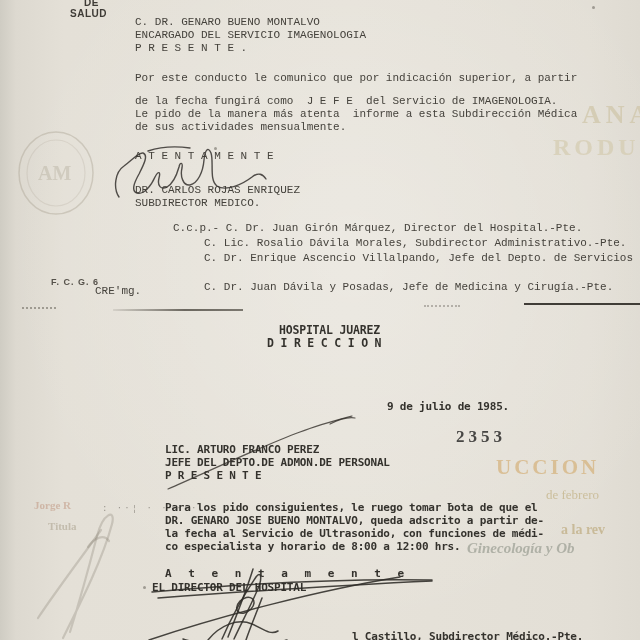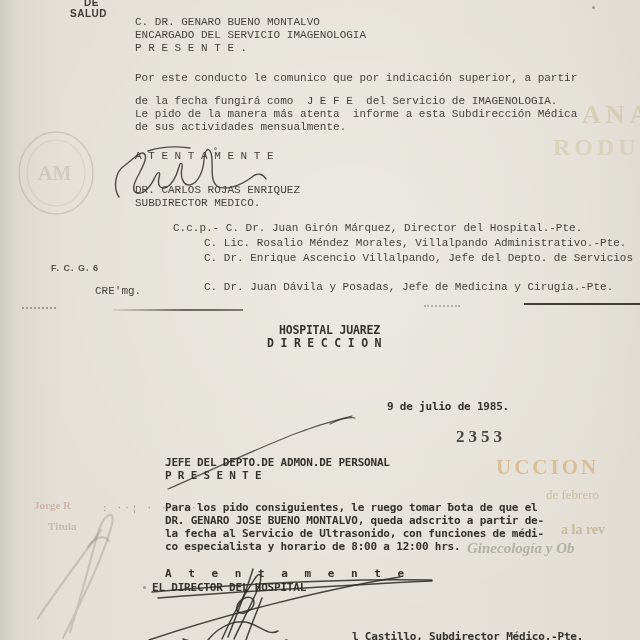--- a/index.html
+++ b/index.html
@@ -63,38 +63,39 @@
   <div class="abs t1" style="left:135px; top:72px;">Por este conducto le comunico que por indicación superior, a partir</div>
   <div class="abs t1" style="left:135px; top:95px;">de la fecha fungirá como  J E F E  del Servicio de IMAGENOLOGIA.</div>
   <div class="abs t1" style="left:135px; top:108px;">Le pido de la manera más atenta  informe a esta Subdirección Médica</div>
   <div class="abs t1" style="left:135px; top:121px;text-align:right;">de sus actividades mensualmente.</div>
 
   <div class="abs t1" style="left:135px; top:150px;">A T E N T A M E N T E</div>
   <div class="abs t1" style="left:135px; top:184px;">DR. CARLOS ROJAS ENRIQUEZ</div>
   <div class="abs t1" style="left:135px; top:197px;">SUBDIRECTOR MEDICO.</div>
 
   <div class="abs t1" style="left:173px; top:222px;">C.c.p.- C. Dr. Juan Girón Márquez, Director del Hospital.-Pte.</div>
-  <div class="abs t1" style="left:204px; top:237px;">C. Lic. Rosalio Méndez Morales, Villalpando Administrativo.-Pte.</div>
+  <div class="abs t1" style="left:204px; top:237px;">C. Lic. Rosalio Dávila Morales, Subdirector Administrativo.-Pte.</div>
   <div class="abs t1" style="left:204px; top:252px;">C. Dr. Enrique Ascencio Villalpando, Jefe del Depto. de Servicios</div>
   <div class="abs t1" style="left:204px; top:281px;">C. Dr. Juan Dávila y Posadas, Jefe de Medicina y Cirugía.-Pte.</div>
 
-  <div class="abs filecode" style="left:44px; top:263px;padding-left:7px;">F. C. G. 6</div>
+  <div class="abs filecode" style="left:44px; top:277px;padding-left:7px;">F. C. G. 6</div>
   <div class="abs t1" style="left:95px; top:285px;">CRE'mg.</div>
 
   <div class="sep" id="sep-dash-left"></div>
   <div class="sep" id="sep-line-mid"></div>
   <div class="sep" id="sep-dots"></div>
   <div class="sep" id="sep-line-right"></div>
 
   <div class="abs t2" style="left:279px; top:324px; font-size:11.5px;">HOSPITAL JUAREZ</div>
   <div class="abs t2" style="left:267px; top:337px; font-size:11.5px;">D I R E C C I O N</div>
 
   <div class="abs t2" style="left:387px; top:400px;">9 de julio de 1985.</div>
   <div class="abs folio" style="left:456px; top:427px;">2353</div>
 
+  <div class="abs t2" style="left:165px; top:443px;">LIC. ARTURO FRANCO PEREZ</div>
   <div class="abs t2" style="left:165px; top:456px;">JEFE DEL DEPTO.DE ADMON.DE PERSONAL</div>
   <div class="abs t2" style="left:165px; top:469px;">P R E S E N T E</div>
 
   <div class="abs t2" style="left:165px; top:501px;">Para los pido consiguientes, le ruego tomar ƀota de que el</div>
   <div class="abs t2" style="left:165px; top:514px;text-align:center;">DR. GENARO JOSE BUENO MONTALVO, queda adscrito a partir de-</div>
   <div class="abs t2" style="left:165px; top:527px;">la fecha al Servicio de Ultrasonido, con funciones de médi-</div>
   <div class="abs t2" style="left:165px; top:540px;">co especialista y horario de 8:00 a 12:00 hrs.</div>
 
   <div class="abs t2" style="left:165px; top:567px; letter-spacing:5px;">A t e n t a m e n t e</div>
   <div class="abs t2" style="left:152px; top:581px;">EL DIRECTOR DEL HOSPITAL</div>

